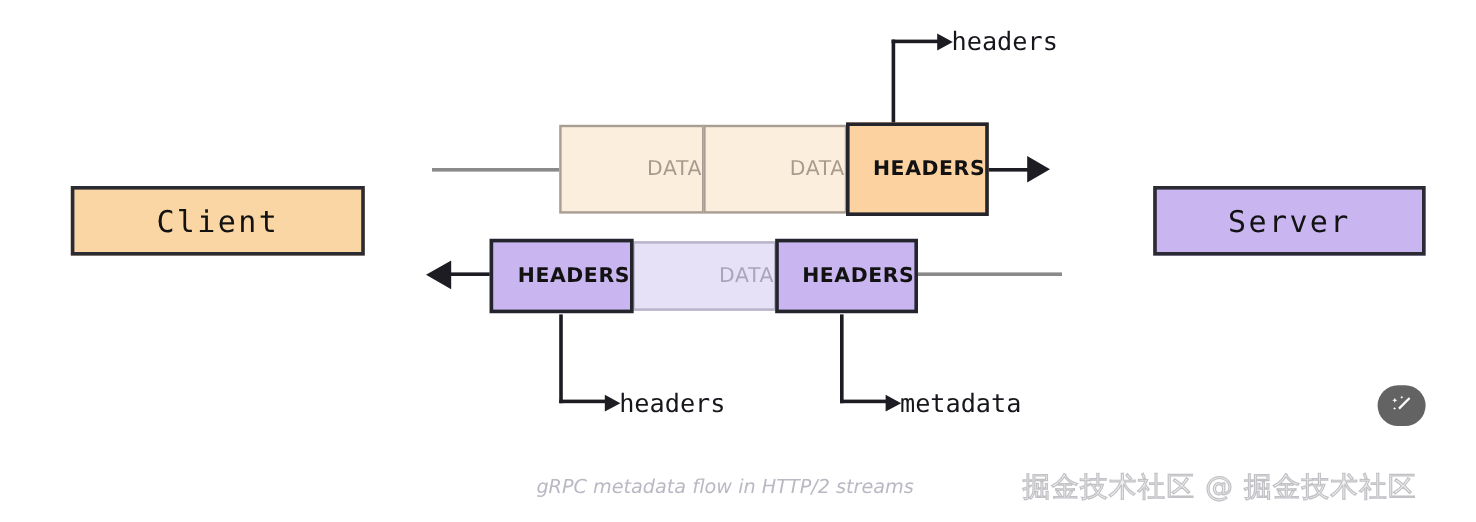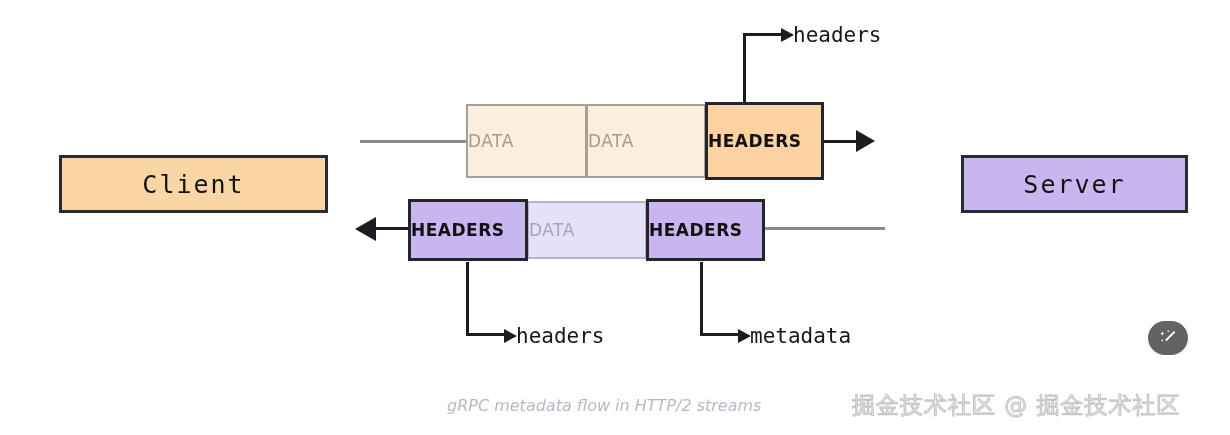--- a/index.html
+++ b/index.html
@@ -32,21 +32,21 @@
     color: #121212;
   }
   .endpoint.client { background: #fad6a5; }
   .endpoint.server { background: #c9b6f0; }
 
   
   .frame {
     box-sizing: border-box;
     display: flex;
     align-items: center;
-    justify-content: flex-start;
+    justify-content: flex-end;
     font-family: "DejaVu Sans", sans-serif;
     font-size: 17px;
     letter-spacing: 0.5px;
   }
   .frame.data-top {
     background: #fceedd;
     border: 2px solid #a89e96;
     color: #a89a8d;
   }
   .frame.headers-top {
@@ -139,21 +139,21 @@
     display: flex;
     align-items: center;
     justify-content: center;
   }
 </style>
 </head>
 <body>
 
 <div id="canvas">
 
-  <div class="abs endpoint client" style="left:59px; top:155px; width:269px; height:58px;">
+  <div class="abs endpoint client" style="left:59px; top:155px; width:245px; height:58px;">
     <span>Client</span>
   </div>
 
   <div class="abs endpoint server" style="left:961px; top:155px; width:227px; height:58px;">
     <span>Server</span>
   </div>
 
   <div class="abs wire" style="left:360px; top:140px; width:108px;"></div>
 
   <div class="abs frame data-top" style="left:466px; top:104px; width:121px; height:74px;">

